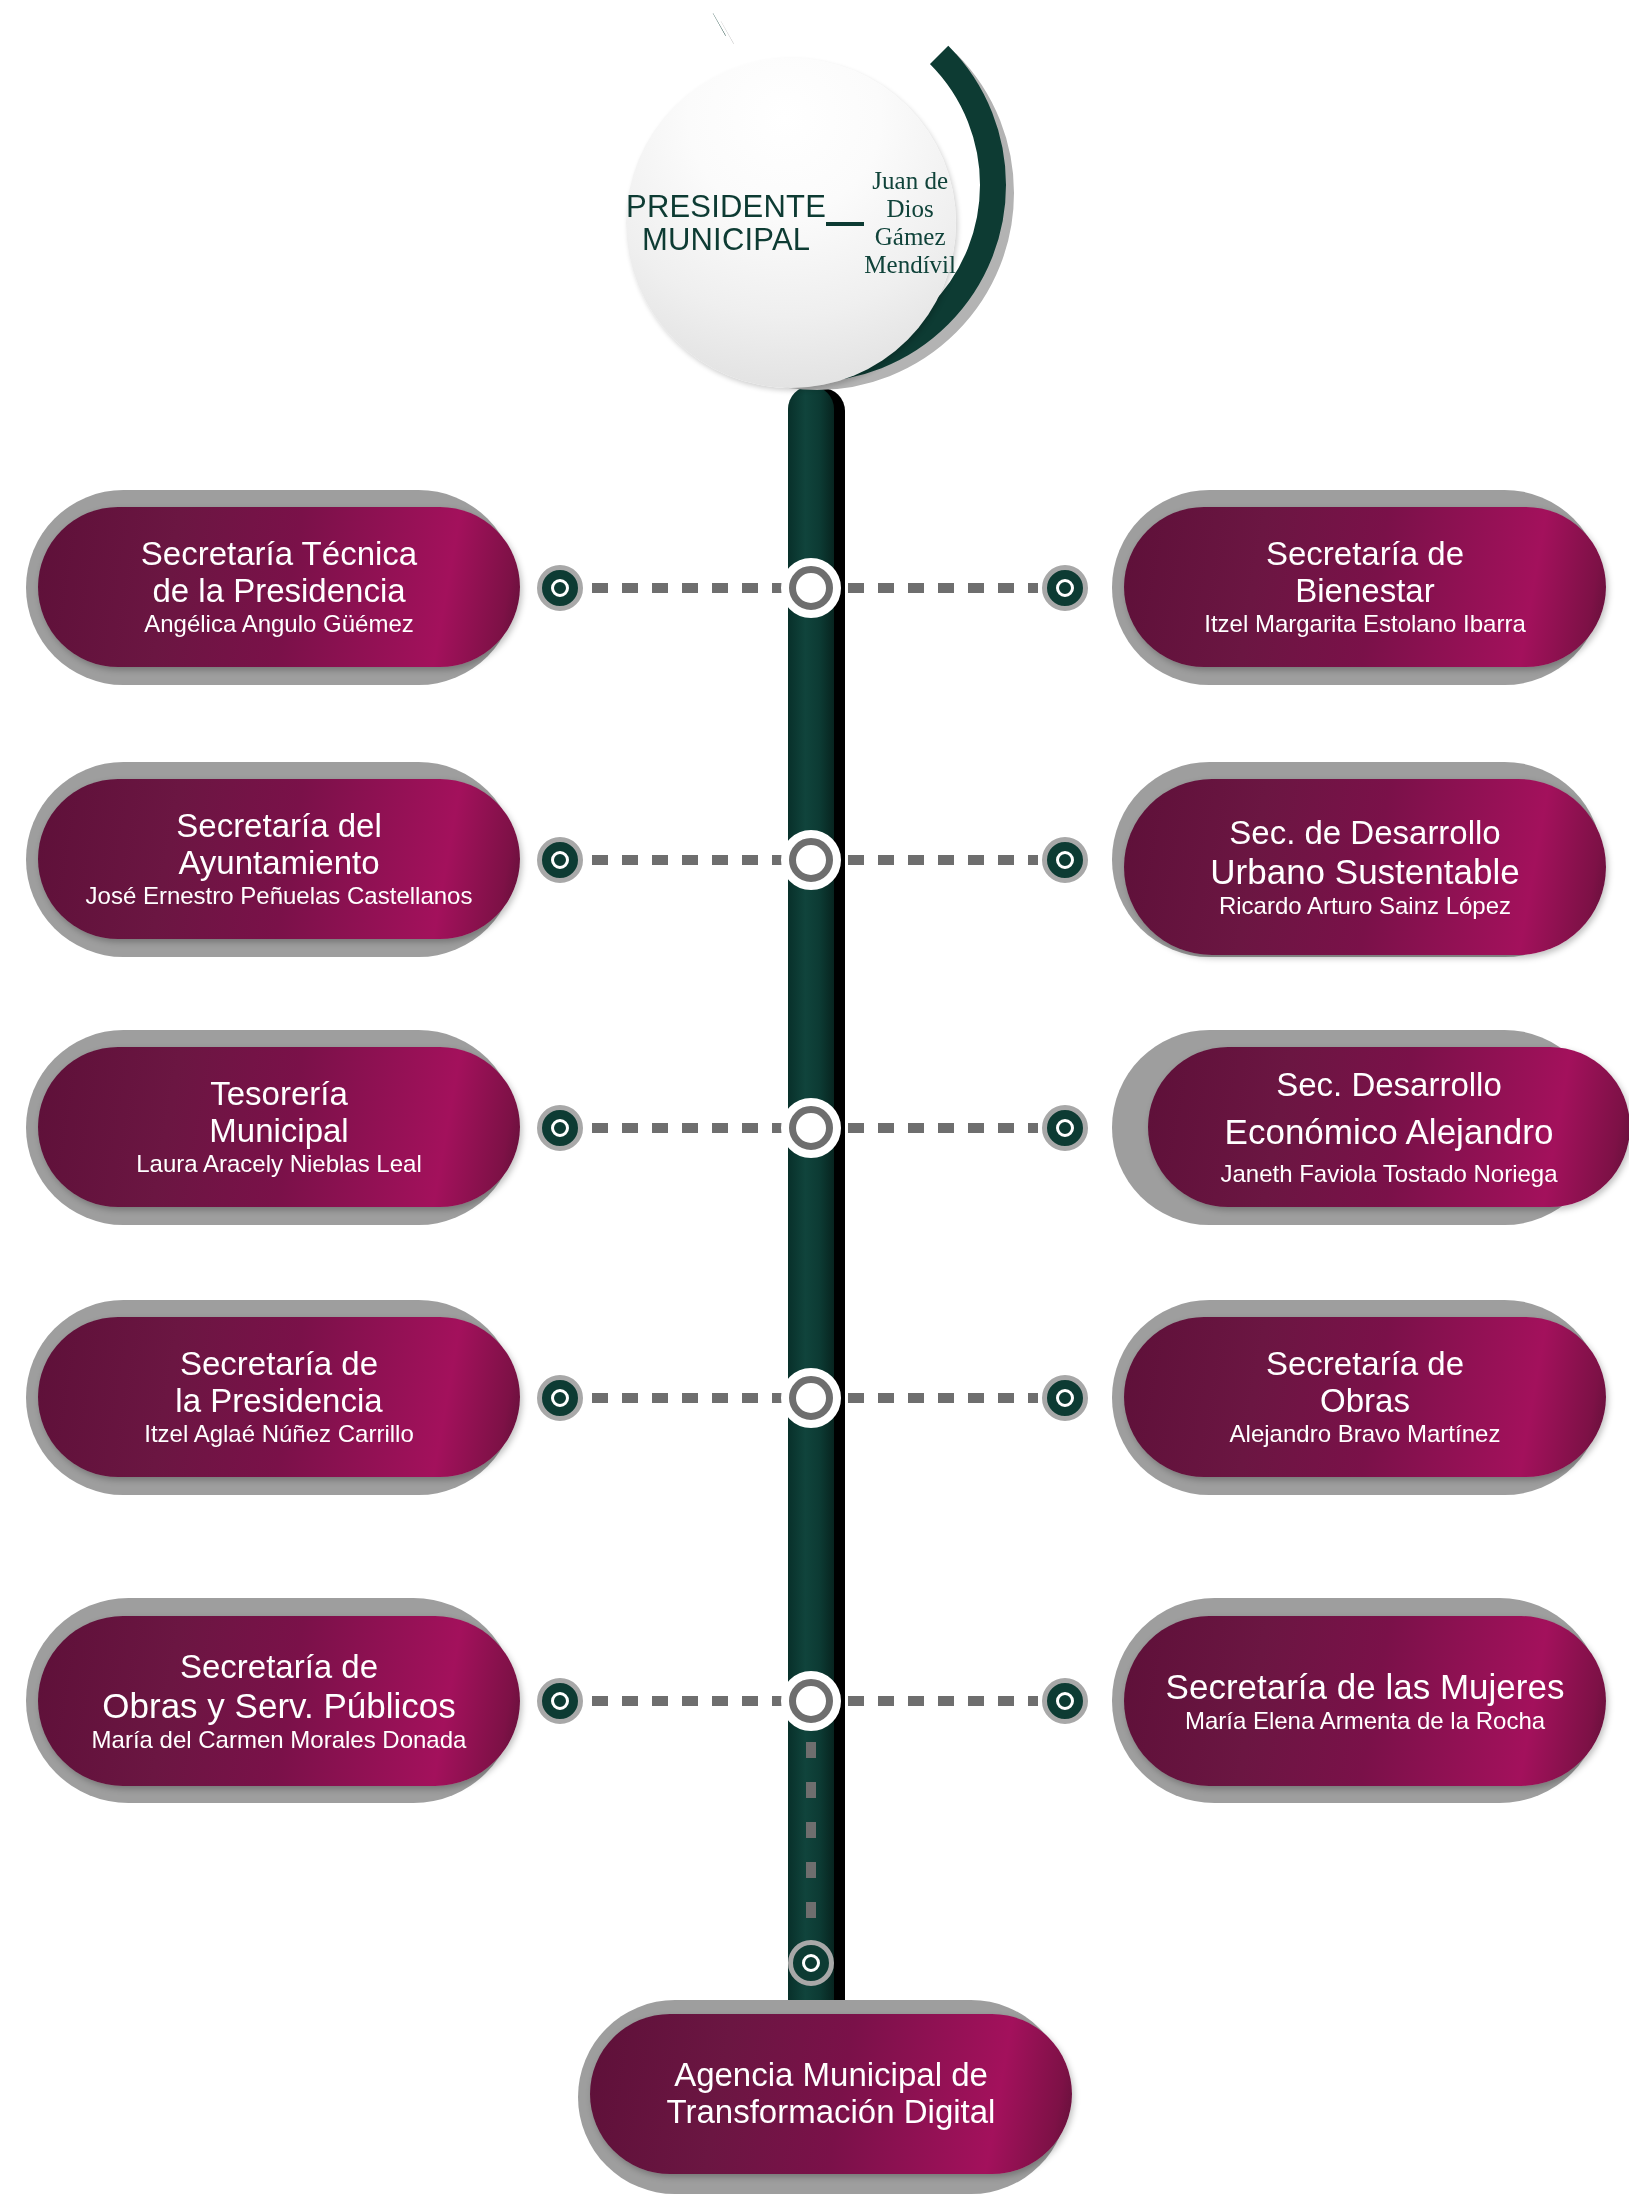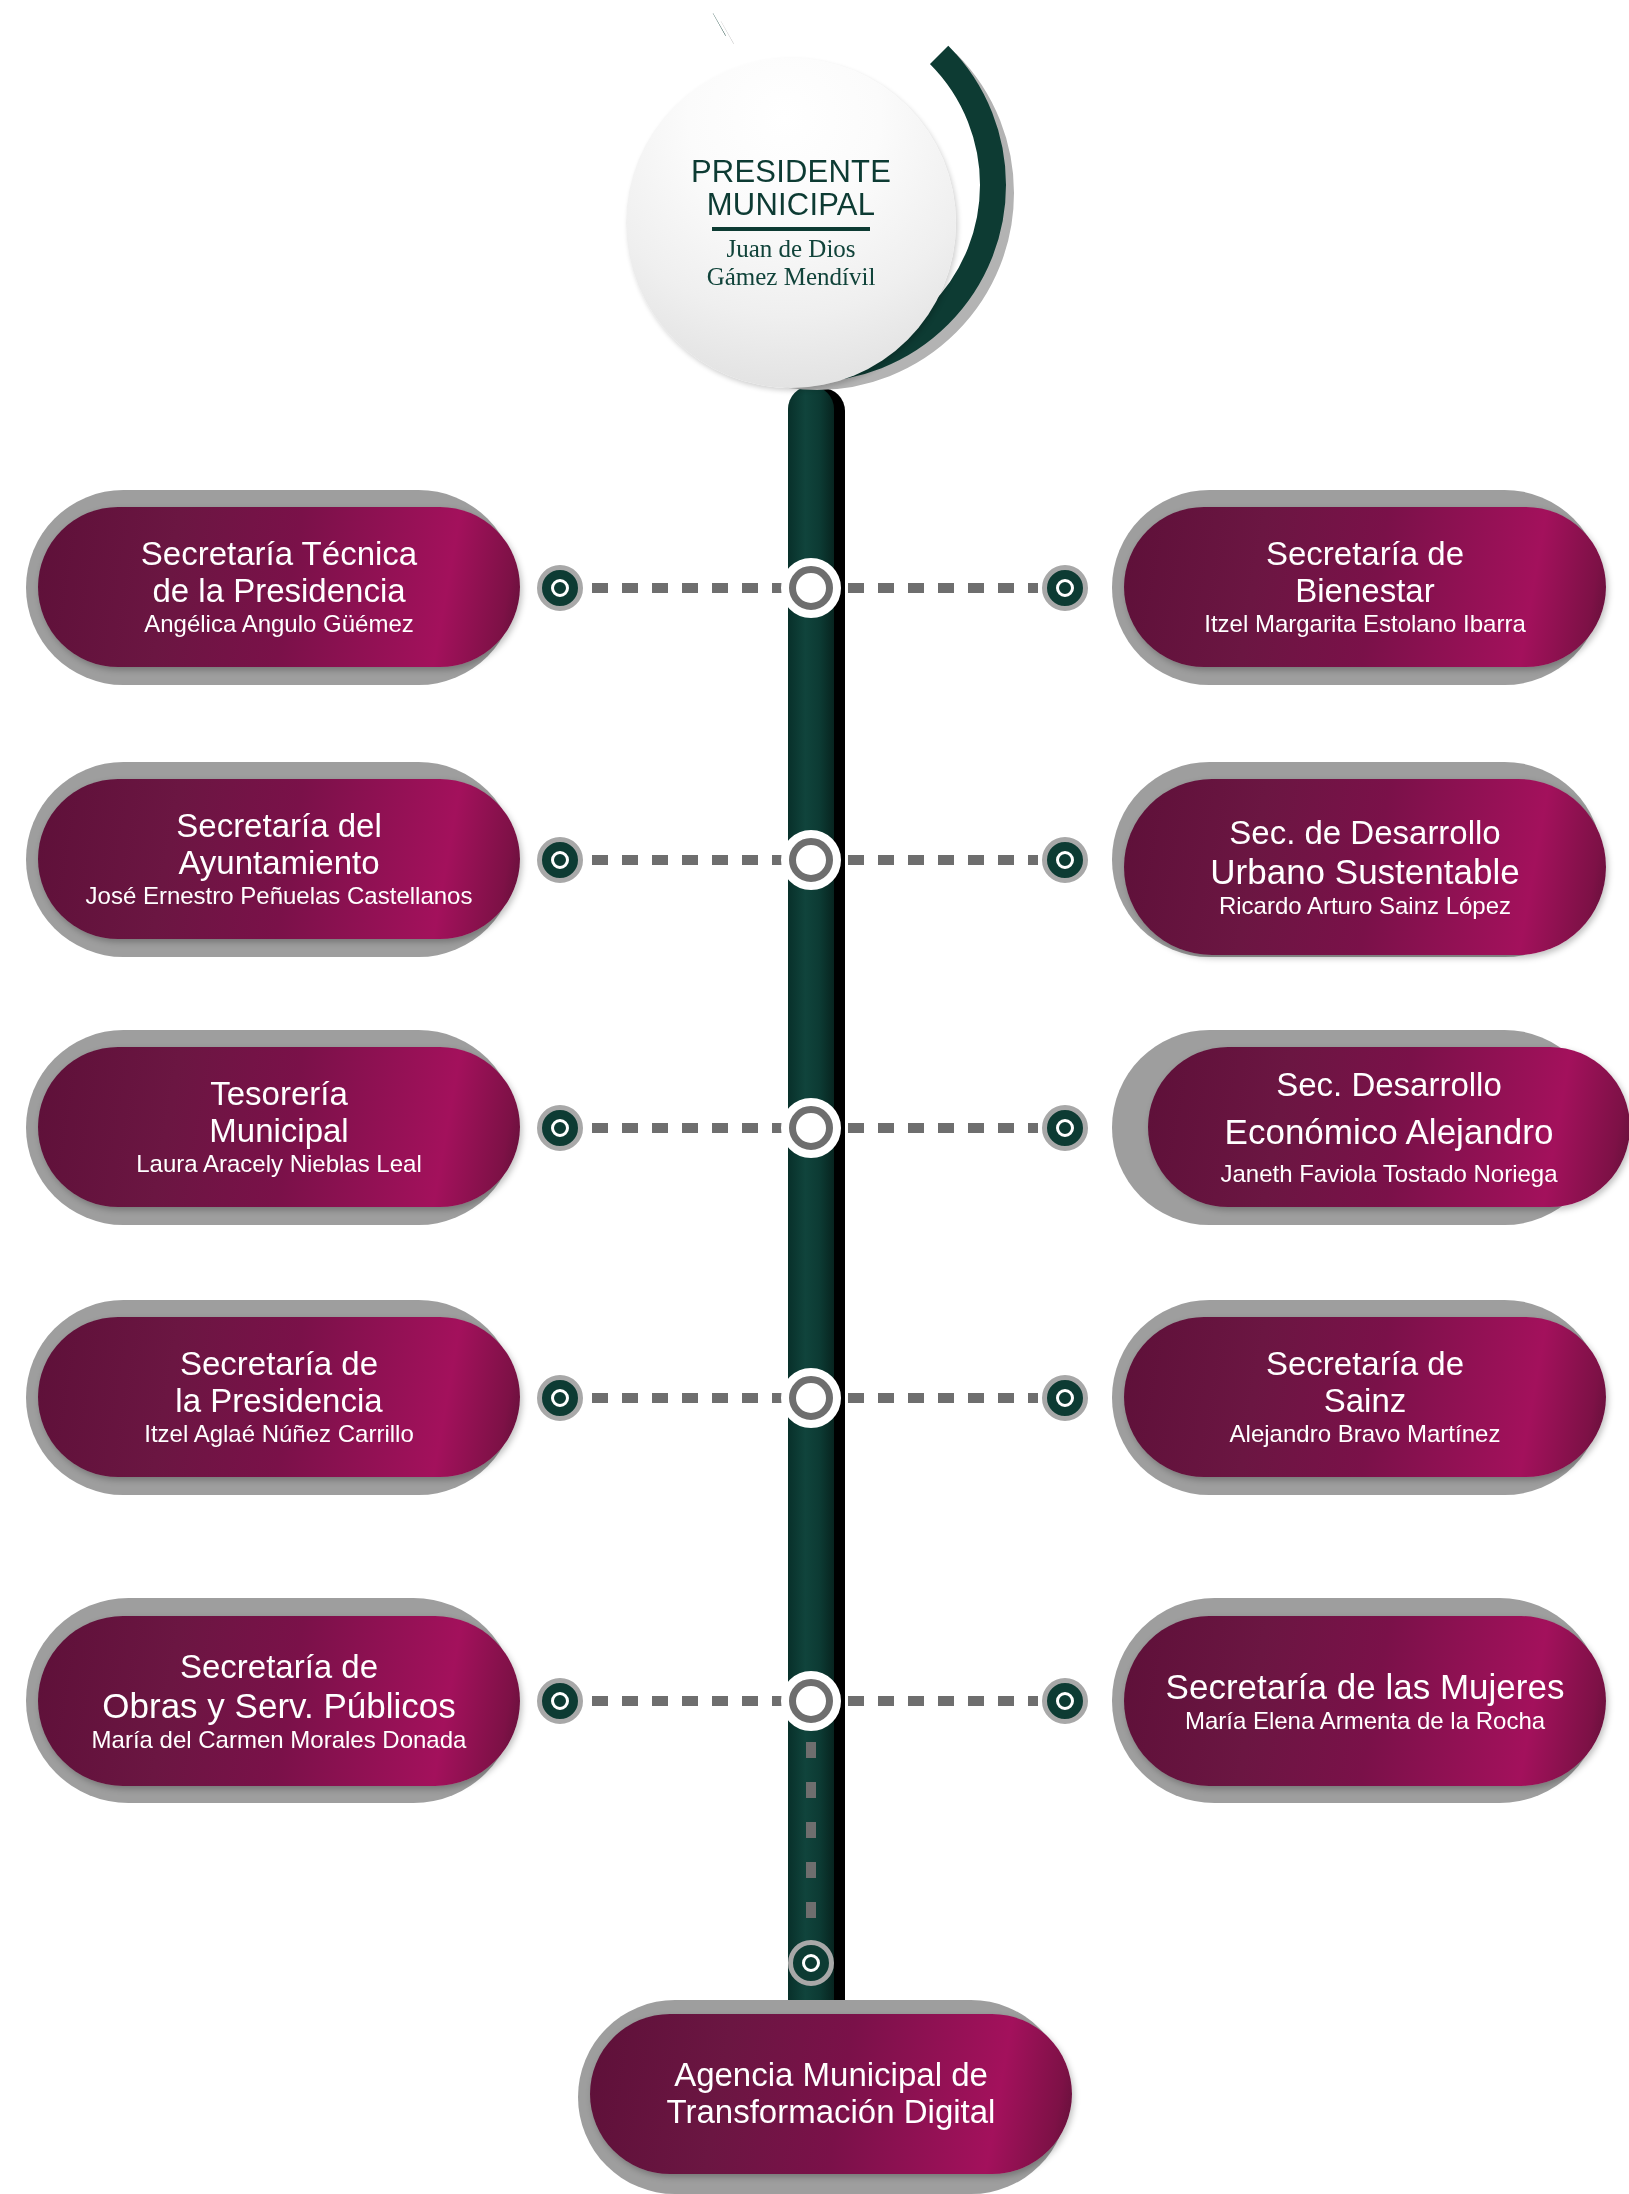--- a/index.html
+++ b/index.html
@@ -30,21 +30,21 @@
   .pres-ring{
     position:absolute;left:0px;top:0px;width:394px;height:394px;border-radius:50%;
     border:26px solid #0d3b33;box-sizing:border-box;
     clip-path: polygon(50% 50%, 100% 0%, 100% 100%, 38% 100%, 30% 86%, 72% 86%, 72% 14%, 30% 14%, 22% 0%);
   }
   .pres-disc{
     position:absolute;left:14px;top:70px;width:330px;height:330px;border-radius:50%;
     background:
       radial-gradient(circle at 48% 18%, #ffffff 0%, #fbfbfb 30%, #efefef 62%, #e2e2e2 86%, #dcdcdc 100%);
     box-shadow:2px 3px 5px rgba(0,0,0,0.18);
-    display:flex;flex-direction:column;align-items:center;justify-content:center;
+    display:flex;align-items:center;justify-content:center;
   }
   .pres-title{
     color:#0d3b33;font-size:31px;line-height:1.08;text-align:center;letter-spacing:.2px;
   }
   .pres-rule{width:158px;height:4px;background:#0d3b33;margin:6px 0 4px 0;}
   .pres-name{
     color:#10433a;font-size:25px;line-height:1.12;text-align:center;font-family:Liberation Serif, serif;
   }
 
   
@@ -190,21 +190,21 @@
       <div class="l3">Itzel Aglaé Núñez Carrillo</div>
     </div>
     <div class="node-side" style="left:537px;top:75px;"></div>
     <div class="dots-h" style="left:592px;top:93px;width:190px;"></div>
     <div class="node-center" style="left:781px;top:68px;"></div>
     <div class="dots-h" style="left:848px;top:93px;width:190px;"></div>
     <div class="node-side" style="left:1042px;top:75px;"></div>
     <div class="pill-shadow" style="left:1112px;top:0px;width:490px;height:195px;"></div>
     <div class="pill" style="left:1124px;top:17px;width:482px;height:160px;">
       <div class="l1">Secretaría de</div>
-      <div class="l1">Sainz</div>
+      <div class="l1">Obras</div>
       <div class="l3">Alejandro Bravo Martínez</div>
     </div>
   </div>
 
   <div class="row" style="top:1598px;">
     <div class="pill-shadow" style="left:26px;top:0px;width:490px;height:205px;"></div>
     <div class="pill" style="left:38px;top:18px;width:482px;height:170px;">
       <div class="l1">Secretaría de</div>
       <div class="l2">Obras y Serv. Públicos</div>
       <div class="l3">María del Carmen Morales Donada</div>

